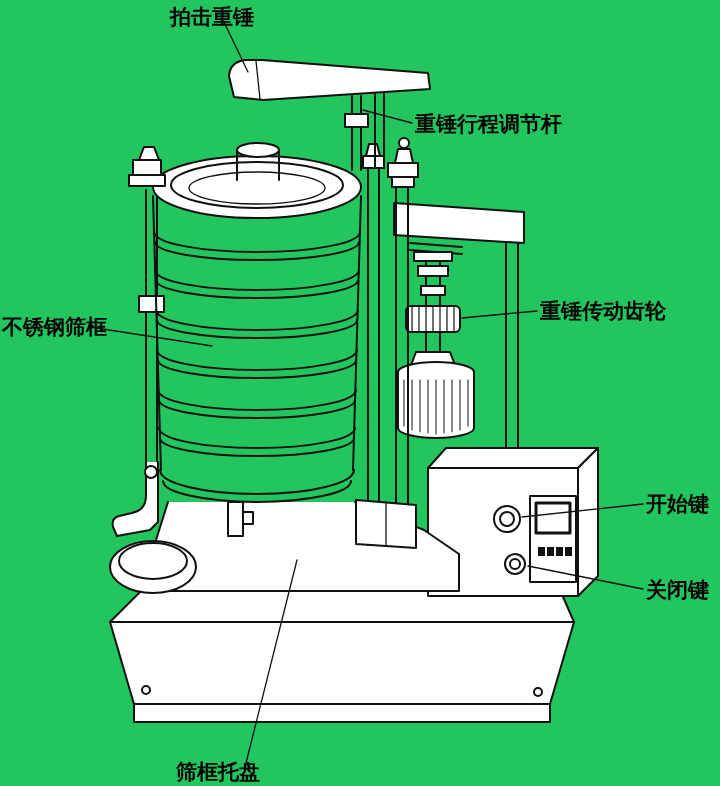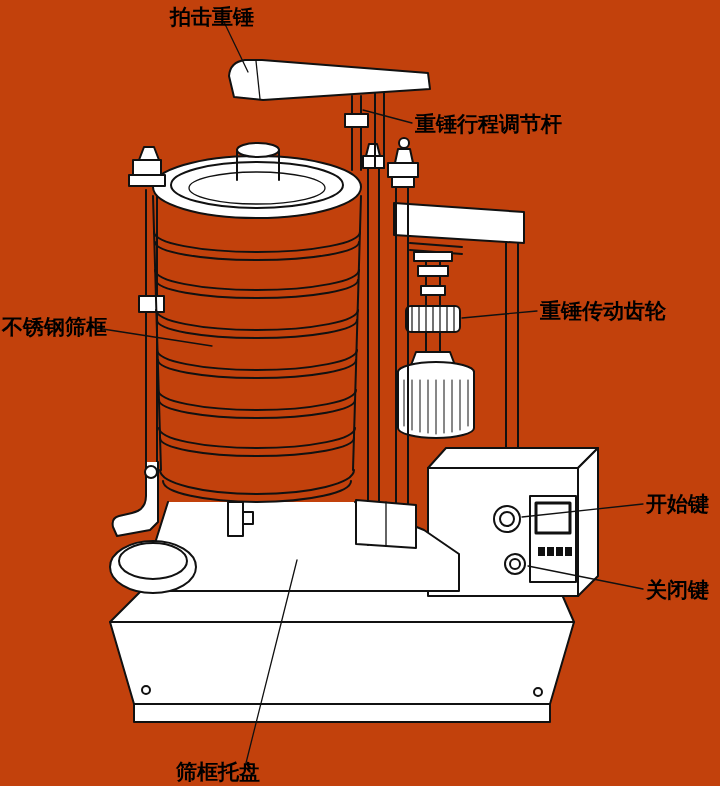--- a/index.html
+++ b/index.html
@@ -4,21 +4,21 @@
 <style>
   html, body {
     margin: 0;
     padding: 0;
     background: #ffffff;
   }
   .canvas {
     position: relative;
     width: 720px;
     height: 786px;
-    background: #c2410c;
+    background: #22c55e;
     overflow: hidden;
   }
   svg {
     display: block;
   }
   svg text {
     font-family: "Liberation Sans", "DejaVu Sans", sans-serif;
     font-weight: bold;
     font-size: 21px;
     fill: #000000;

